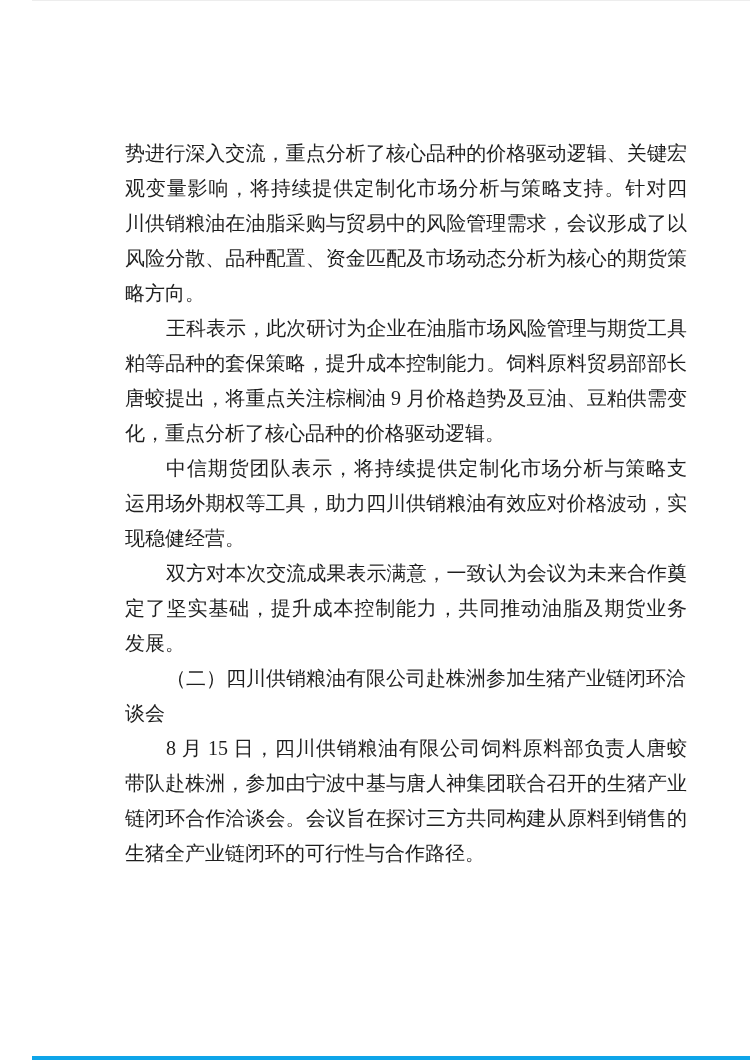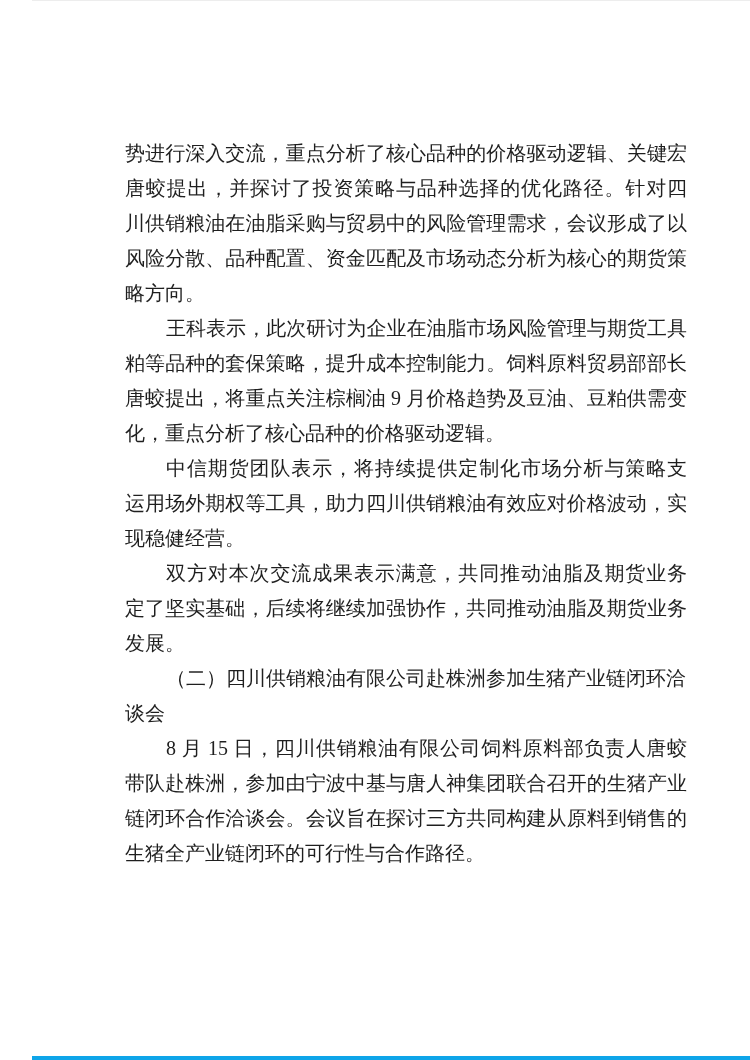--- a/index.html
+++ b/index.html
@@ -55,39 +55,39 @@
     font-weight: normal;
   }
 </style>
 </head>
 <body>
 
 <div class="page">
   <div class="doc-body">
       <div class="paragraph body">
         <div class="line">势进行深入交流，重点分析了核心品种的价格驱动逻辑、关键宏</div>
-        <div class="line">唐蛟提出，并探讨了投资策略与品种选择的优化路径。针对四</div>
+        <div class="line">观变量影响，将持续提供定制化市场分析与策略支持。针对四</div>
         <div class="line">川供销粮油在油脂采购与贸易中的风险管理需求，会议形成了以</div>
         <div class="line">风险分散、品种配置、资金匹配及市场动态分析为核心的期货策</div>
         <div class="line para-end">略方向。</div>
       </div>
       <div class="paragraph body">
         <div class="line indent">王科表示，此次研讨为企业在油脂市场风险管理与期货工具</div>
         <div class="line">粕等品种的套保策略，提升成本控制能力。饲料原料贸易部部长</div>
         <div class="line">唐蛟提出，将重点关注棕榈油 9 月价格趋势及豆油、豆粕供需变</div>
         <div class="line para-end">化，重点分析了核心品种的价格驱动逻辑。</div>
       </div>
       <div class="paragraph body">
         <div class="line indent">中信期货团队表示，将持续提供定制化市场分析与策略支持，</div>
         <div class="line">运用场外期权等工具，助力四川供销粮油有效应对价格波动，实</div>
         <div class="line para-end">现稳健经营。</div>
       </div>
       <div class="paragraph body">
-        <div class="line indent">双方对本次交流成果表示满意，共同推动油脂及期货业务</div>
-        <div class="line">定了坚实基础，后续将继续加强协作，共同推动油脂及期货业务</div>
+        <div class="line indent">双方对本次交流成果表示满意，一致认为会议为未来合作奠</div>
+        <div class="line">定了坚实基础，提升成本控制能力，共同推动油脂及期货业务</div>
         <div class="line para-end">发展。</div>
       </div>
       <div class="paragraph heading">
         <div class="line indent para-end">（二）四川供销粮油有限公司赴株洲参加生猪产业链闭环洽</div>
         <div class="line para-end">谈会</div>
       </div>
       <div class="paragraph body">
         <div class="line indent">8 月 15 日，四川供销粮油有限公司饲料原料部负责人唐蛟</div>
         <div class="line">带队赴株洲，参加由宁波中基与唐人神集团联合召开的生猪产业</div>
         <div class="line">链闭环合作洽谈会。会议旨在探讨三方共同构建从原料到销售的</div>

